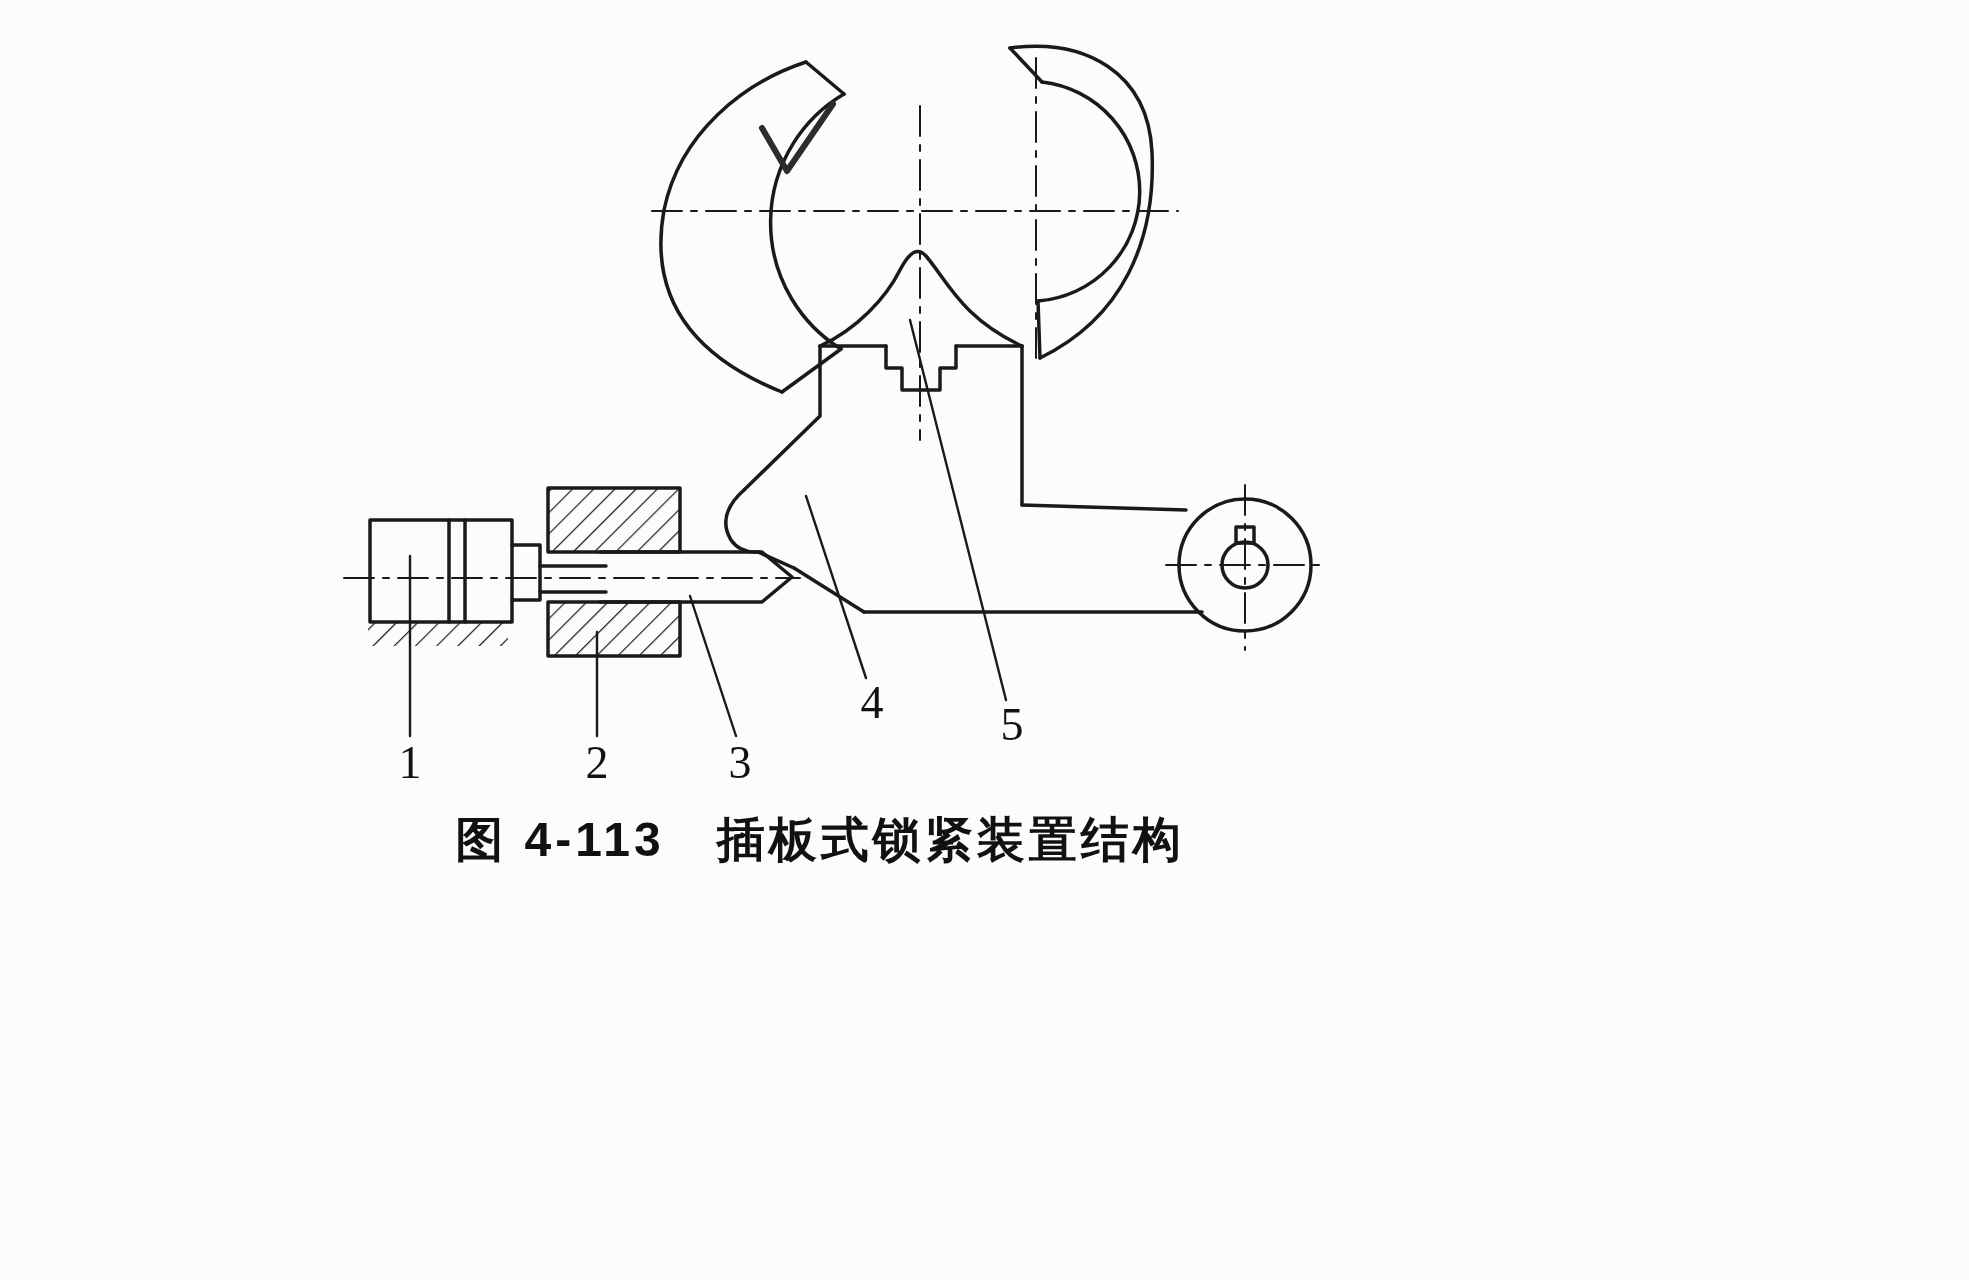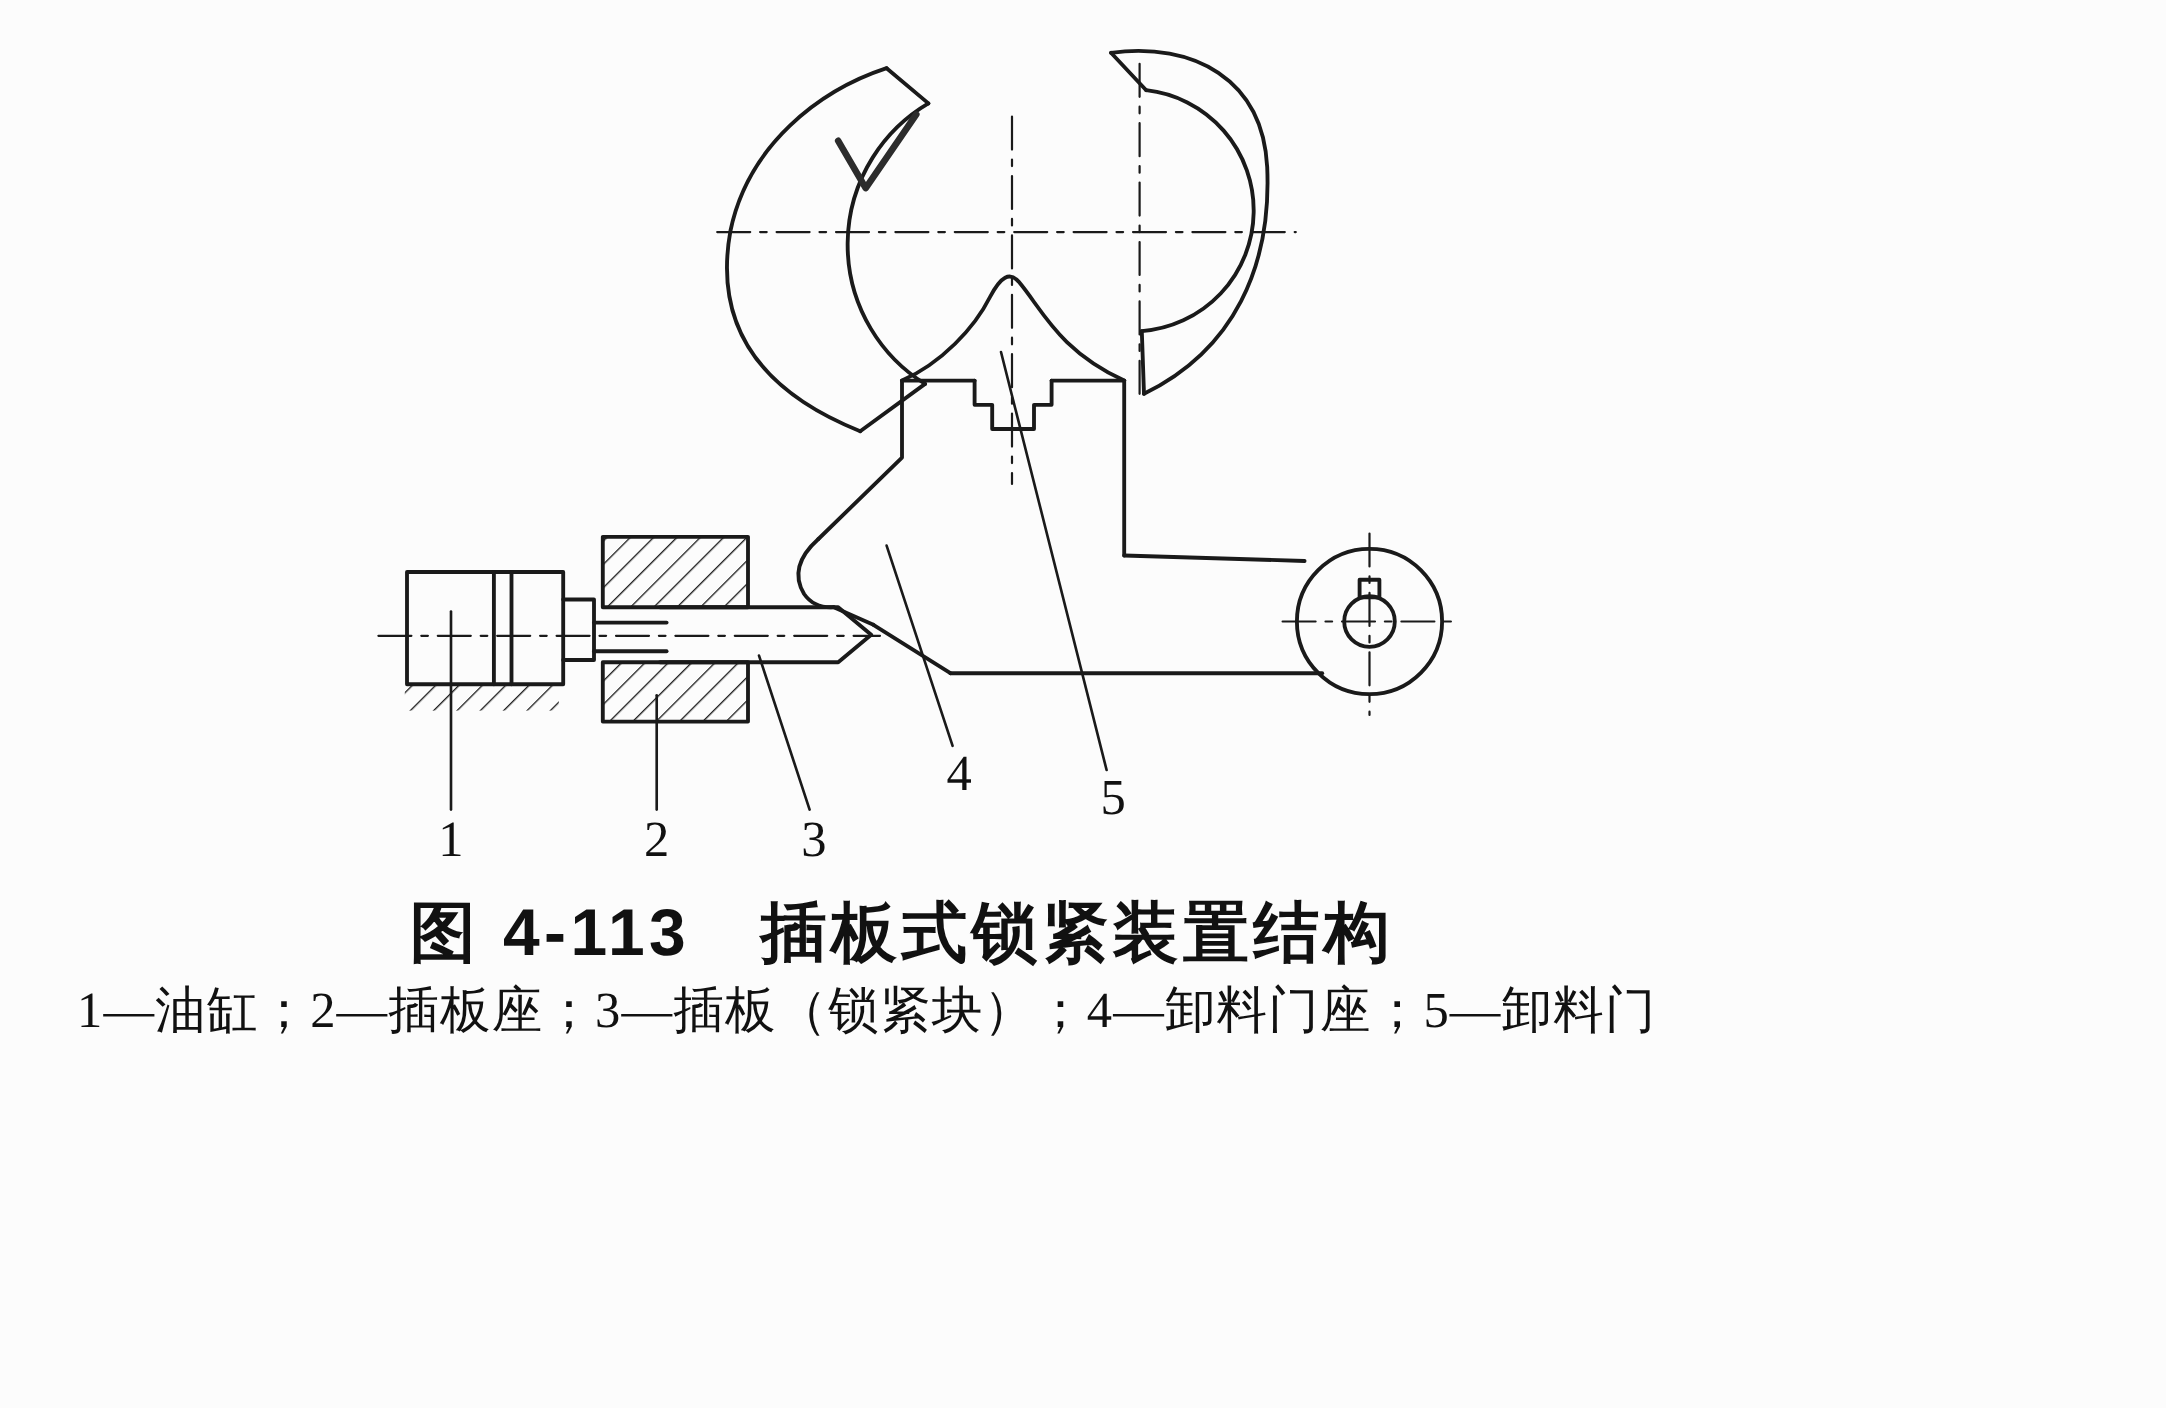--- a/index.html
+++ b/index.html
@@ -16,21 +16,21 @@
     position: absolute;
     top: 0; left: 0;
   }
   .figure-caption {
     position: absolute;
     top: 808px;
     left: 180px;
     width: 1280px;
     text-align: center;
     font-family: "Liberation Sans", "DejaVu Sans", sans-serif;
-    font-size: 60px;
+    font-size: 48px;
     font-weight: 700;
     letter-spacing: 4px;
     white-space: nowrap;
   }
   .figure-legend {
     position: absolute;
     top: 888px;
     left: 70px;
     width: 1860px;
     font-family: "Liberation Serif", "DejaVu Serif", serif;
@@ -132,15 +132,14 @@
       <text class="partnum" x="410" y="778">1</text>
       <text class="partnum" x="597" y="778">2</text>
       <text class="partnum" x="740" y="778">3</text>
       <text class="partnum" x="872" y="718">4</text>
       <text class="partnum" x="1012" y="740">5</text>
     </g>
   </svg>
 
   <div class="figure-caption">图 4-113　插板式锁紧装置结构</div>
 
-  <div class="figure-legend">1—油缸；2—插板座；3—插板（锁紧块）；4—卸料门座；5—卸料门</div>
 
 </div>
 
 </body></html>

